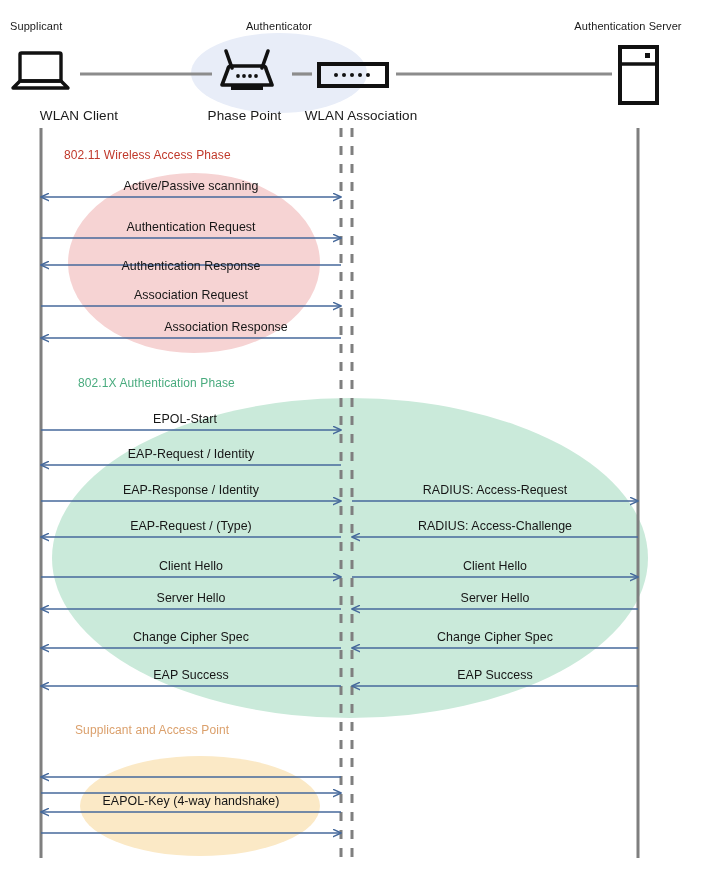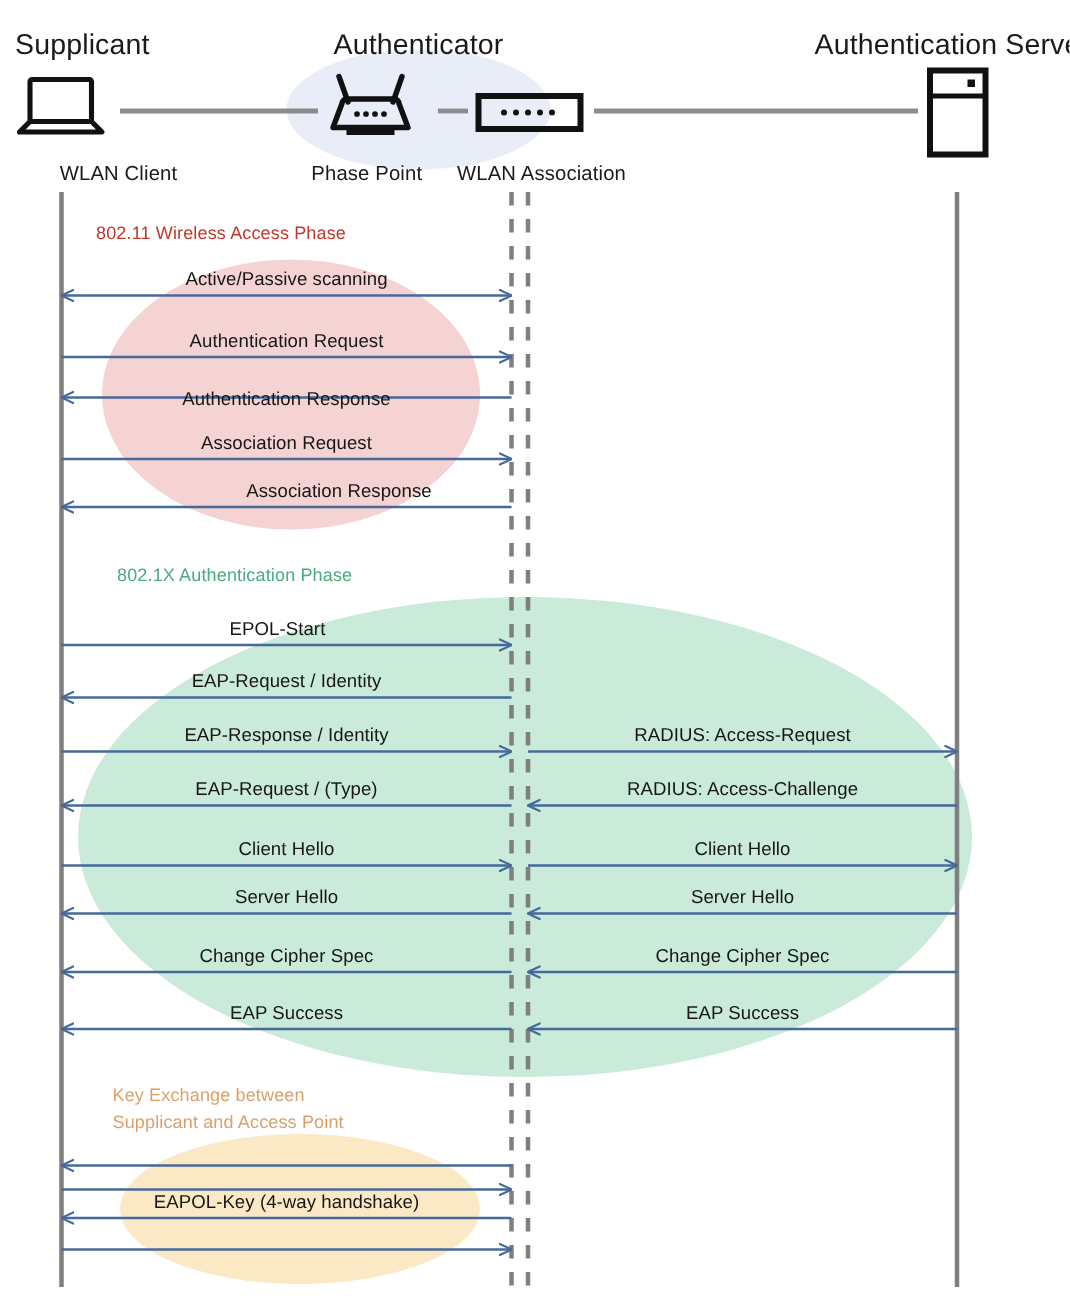--- a/index.html
+++ b/index.html
@@ -5,21 +5,21 @@
   html,body{margin:0;padding:0;background:#ffffff;}
   body{
     width:713px;height:875px;position:relative;overflow:hidden;
     font-family:"Liberation Sans","DejaVu Sans",sans-serif;
     color:#1a1a1a;
   }
   #stage{position:absolute;left:0;top:0;width:713px;height:875px;}
   svg#canvas{position:absolute;left:0;top:0;width:713px;height:875px;}
 
   .role-title{
-    position:absolute;font-size:19px;color:#1a1a1a;white-space:nowrap;
+    position:absolute;font-size:11px;color:#1a1a1a;white-space:nowrap;
     text-align:center;letter-spacing:.1px;
   }
   .node-label{
     position:absolute;font-size:13.5px;color:#1a1a1a;white-space:nowrap;
     text-align:center;letter-spacing:.1px;
   }
   .phase-label{
     position:absolute;font-size:12px;white-space:nowrap;text-align:left;
     line-height:18px;letter-spacing:.1px;
   }
@@ -133,21 +133,20 @@
 
   <div class="node-label" style="left:5px;top:108px;width:100px;padding-left:24px;">WLAN Client</div>
   <div class="node-label" style="left:192px;top:108px;width:105px;">Phase Point</div>
   <div class="node-label" style="left:297px;top:108px;width:128px;">WLAN Association</div>
 
   <div class="phase-label phase-red" style="left:64px;top:146px;width:260px;">802.11 Wireless Access Phase</div>
 
   <div class="phase-label phase-green" style="left:78px;top:374px;width:250px;">802.1X Authentication Phase</div>
 
   <div class="phase-label phase-orange" style="left:75px;top:721px;width:250px;">
-    <div>Key Exchange between</div>
     <div>Supplicant and Access Point</div>
   </div>
 
   <div id="msg-labels">
       <div class="msg-label" style="left: 41px; width: 300px; top: 179px;">Active/Passive scanning</div>
       <div class="msg-label" style="left: 41px; width: 300px; top: 220px;">Authentication Request</div>
       <div class="msg-label" style="left: 41px; width: 300px; top: 247px; margin-top: 12px;">Authentication Response</div>
       <div class="msg-label" style="left: 41px; width: 300px; top: 288px;">Association Request</div>
       <div class="msg-label" style="left: 41px; width: 300px; top: 320px; margin-left: 35px;">Association Response</div>
       <div class="msg-label" style="left: 41px; width: 288px; top: 412px;">EPOL-Start</div>

